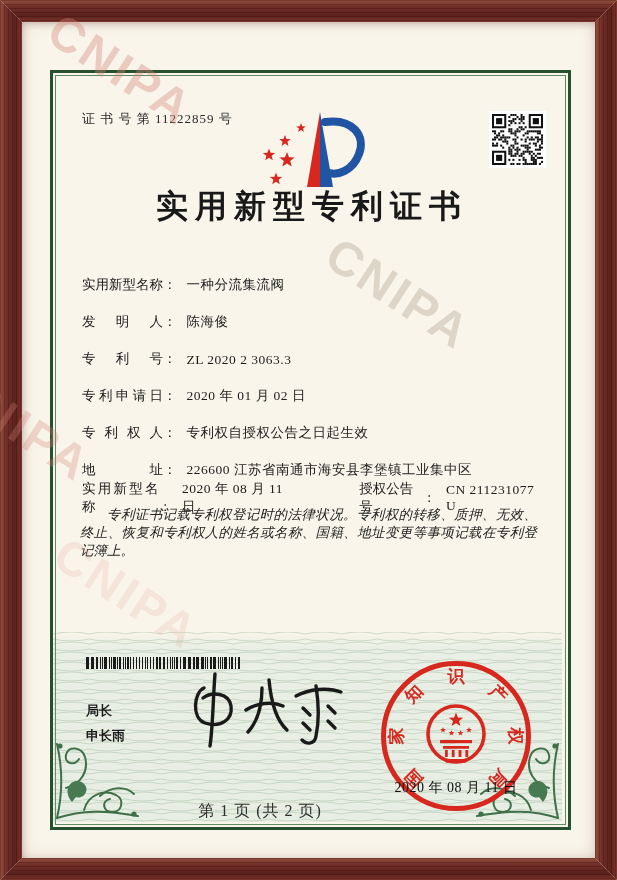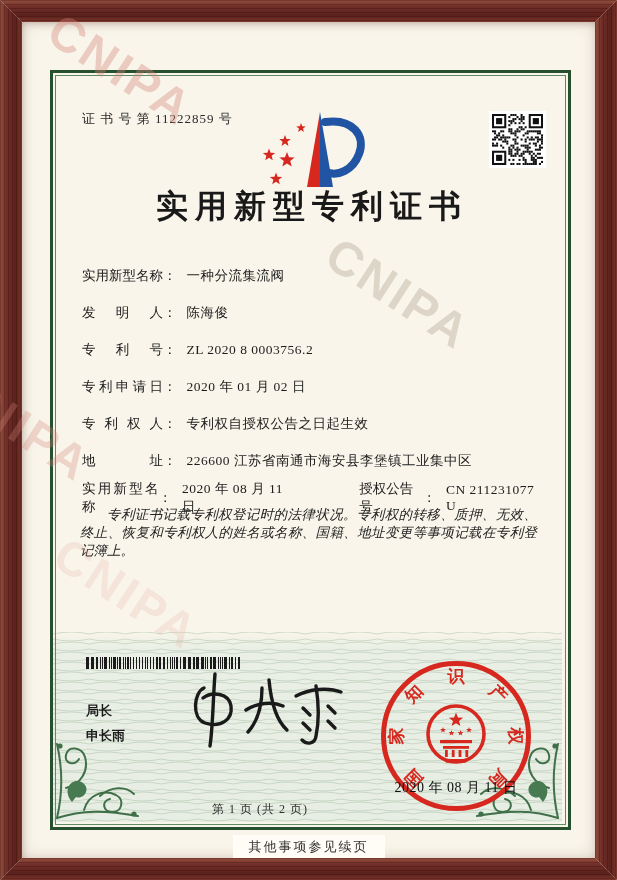--- a/index.html
+++ b/index.html
@@ -33,37 +33,37 @@
   .band svg{position:absolute;inset:0;}
 
   
   .z{position:absolute;z-index:6;}
   .cert-no{left:82px;top:110px;font-size:13px;letter-spacing:1px;color:#2b2b2b;}
   .logo{left:256px;top:100px;width:118px;height:90px;}
   .qr{left:489px;top:111px;width:57px;height:57px;background:#fff;padding:3px;box-sizing:border-box;}
   .title{left:0;top:185px;width:617px;text-align:center;font-size:32px;font-weight:bold;
     letter-spacing:7px;padding-left:7px;box-sizing:border-box;color:#191919;}
   .fields{left:82px;top:257px;width:460px;font-size:13.5px;color:#1d1d1d;}
-  .frow{height:37px;display:flex;align-items:center;}
+  .frow{height:37px;display:flex;align-items:flex-end;}
   .flabel{display:inline-block;width:81px;text-align:justify;text-align-last:justify;}
   .fcolon{display:inline-block;}
   .fvalue{margin-left:10px;letter-spacing:.5px;}
   .fgroup2{margin-left:65px;display:flex;align-items:center;}
   .paras{left:80px;top:506px;width:457px;font-size:13.5px;line-height:18.2px;
     text-align:justify;font-style:italic;color:#232323;}
   .paras p{margin:0;text-indent:2em;}
   .barcode{left:86px;top:657px;width:157px;height:12px;}
   .signer{left:86px;top:698px;font-family:"Liberation Sans","DejaVu Sans",sans-serif;
     font-size:13px;font-weight:600;line-height:25px;color:#1b1b1b;z-index:7;}
   .signature{left:170px;top:666px;width:180px;height:88px;z-index:7;}
   .seal{left:377px;top:657px;width:158px;height:158px;z-index:7;}
   .seal-date{left:377px;top:779px;width:158px;text-align:center;font-size:14px;
     color:#101010;letter-spacing:.5px;z-index:8;}
   .flourish{left:52px;top:730px;width:511px;height:92px;z-index:4;}
-  .page-no{left:0;top:801px;width:520px;text-align:center;font-size:12px;
+  .page-no{left:0;top:801px;width:520px;text-align:center;font-size:16px;
     letter-spacing:1px;color:#2e2e2e;z-index:6;}
   .foot-note{left:50%;top:835px;transform:translateX(-50%);background:#fffdf6;
     padding:3px 16px;font-size:13px;letter-spacing:2px;color:#333;z-index:2;}
 
   
   .wm{position:absolute;z-index:9;font-family:"Liberation Sans","DejaVu Sans",sans-serif;
     font-weight:bold;font-size:48px;letter-spacing:3px;transform:rotate(33deg);pointer-events:none;}
   .wm1{left:40px;top:42px;color:rgba(213,132,122,.38);}
   .wm2{left:318px;top:266px;color:rgba(168,158,140,.36);}
   .wm3{left:-62px;top:398px;color:rgba(213,132,122,.30);}
@@ -369,21 +369,21 @@
       <span class="fvalue">一种分流集流阀</span>
     </div>
     <div class="frow">
       <span class="flabel">发明人</span>
         <span class="fcolon">：</span>
       <span class="fvalue">陈海俊</span>
     </div>
     <div class="frow">
       <span class="flabel">专利号</span>
         <span class="fcolon">：</span>
-      <span class="fvalue">ZL 2020 8 0003756.2</span>
+      <span class="fvalue">ZL 2020 2 3063.3</span>
     </div>
     <div class="frow">
       <span class="flabel">专利申请日</span>
         <span class="fcolon">：</span>
       <span class="fvalue">2020 年 01 月 02 日</span>
     </div>
     <div class="frow">
       <span class="flabel">专利权人</span>
         <span class="fcolon">：</span>
       <span class="fvalue">专利权自授权公告之日起生效</span>
@@ -516,20 +516,19 @@
     <path d="M0.0 -23.5L1.9 -18.5L7.1 -18.3L3.0 -15.0L4.4 -9.9L0.0 -12.8L-4.4 -9.9L-3.0 -15.0L-7.1 -18.3L-1.9 -18.5Z"></path>
         <path d="M-13.0 -9.0L-12.3 -7.0L-10.1 -6.9L-11.8 -5.6L-11.2 -3.6L-13.0 -4.7L-14.8 -3.6L-14.2 -5.6L-15.9 -6.9L-13.7 -7.0Z"></path>
         <path d="M-4.5 -6.0L-3.8 -4.0L-1.6 -3.9L-3.3 -2.6L-2.7 -0.6L-4.5 -1.7L-6.3 -0.6L-5.7 -2.6L-7.4 -3.9L-5.2 -4.0Z"></path>
         <path d="M4.5 -6.0L5.2 -4.0L7.4 -3.9L5.7 -2.6L6.3 -0.6L4.5 -1.7L2.7 -0.6L3.3 -2.6L1.6 -3.9L3.8 -4.0Z"></path>
         <path d="M13.0 -9.0L13.7 -7.0L15.9 -6.9L14.2 -5.6L14.8 -3.6L13.0 -4.7L11.2 -3.6L11.8 -5.6L10.1 -6.9L12.3 -7.0Z"></path>
       </g>
   </svg>
   <div class="z seal-date">2020 年 08 月 11 日</div>
 
   <div class="z page-no">第 1 页 (共 2 页)</div>
-  <div class="z foot-note">其他事项参见续页</div>
 
   <div class="wm wm1">CNIPA</div>
   <div class="wm wm2">CNIPA</div>
   <div class="wm wm3">CNIPA</div>
   <div class="wm wm4">CNIPA</div>
 
 </div>
 
 </body></html>

